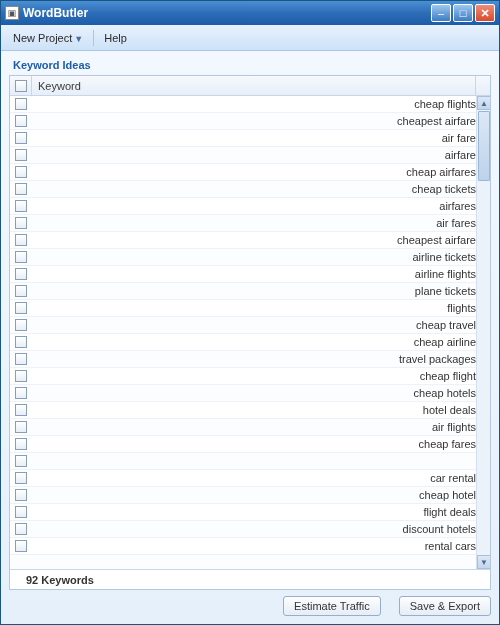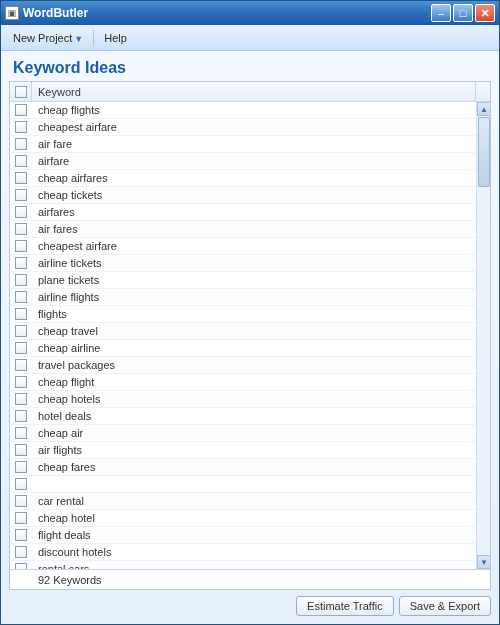--- a/index.html
+++ b/index.html
@@ -10,41 +10,41 @@
 .title-text { flex: 1; font-weight: bold; font-size: 12px; }
 .win-controls { display: flex; gap: 2px; }
 .win-btn { width: 20px; height: 18px; border: 1px solid #fff; border-radius: 2px; display:flex; align-items:center; justify-content:center; font-size: 11px; cursor: pointer; }
 .win-min, .win-max { background: linear-gradient(to bottom,#9ec8f0,#3b7cc4); color:#fff; }
 .win-close { background: linear-gradient(to bottom,#f08d7a,#d84a2a); color:#fff; font-weight:bold; }
 .menubar { height: 26px; background: linear-gradient(to bottom,#e8f1fc,#cde2f8); border-bottom: 1px solid #a8c6e8; display: flex; align-items: center; padding: 0 6px; gap: 2px; color:#2a2a2a; }
 .menu-item { padding: 2px 6px; cursor: pointer; }
 .menu-drop { font-size: 9px; margin-left: 2px; color:#4a6da0; }
 .menu-sep { width:1px; height:16px; background:#a8c6e8; margin:0 2px; }
 .content { flex: 1; background: linear-gradient(to bottom,#f2f8fe,#e6f0fb); padding: 6px 8px 8px 8px; display:flex; flex-direction:column; overflow:hidden; }
-.section-header { color: #1f5ca8; font-weight: bold; font-size: 16px; padding: 2px 4px 4px 4px; }
-.grid-wrap { flex:1; border: 1px solid #b4c8e0; background:#fff; display:flex; flex-direction:column; overflow:hidden; }
+.section-header { color: #1f5ca8; font-weight: bold; font-size: 11px; padding: 2px 4px 4px 4px; }
+.grid-wrap { flex:1; border: 1px solid #b4c8e0; background:#fff; display:flex; flex-direction:column; overflow:hidden;text-align:right; }
 .grid-header { display:flex; height:20px; border-bottom:1px solid #c8d6e8; background: linear-gradient(to bottom,#f6f9fd,#e6eef8); }
 .gh-check { width:22px; display:flex; align-items:center; justify-content:center; border-right:1px solid #c8d6e8; }
 .gh-col { flex:1; display:flex; align-items:center; padding-left:6px; color:#3a3a3a; border-right:1px solid #c8d6e8; }
 .gh-scroll { width:14px; }
 .grid-body-wrap { flex:1; display:flex; overflow:hidden; }
 .grid-body { flex:1; overflow:hidden; }
 .row { display:flex; height:17px; align-items:center; border-bottom:1px solid #eef2f8; }
 .row:nth-child(even){ background:#fcfdff; }
 .cell-check { width:22px; display:flex; align-items:center; justify-content:center; }
 .cell-kw { flex:1; padding-left:6px; color:#333; white-space:nowrap; overflow:hidden; text-overflow:ellipsis; }
 .chk { width:12px; height:12px; border:1px solid #8a9db6; background: linear-gradient(to bottom,#fff,#e8eef6); cursor:pointer; }
 .scrollbar { width:14px; background:#ecf2fa; border-left:1px solid #d4e0f0; position:relative; }
 .sb-btn { position:absolute; left:0; width:14px; height:14px; background: linear-gradient(to bottom,#dce8f6,#c4d6ec); border:1px solid #a8c0dc; display:flex; align-items:center; justify-content:center; font-size:8px; color:#4a6a94; cursor:pointer; }
 .sb-up { top:0; }
 .sb-down { bottom:0; }
 .sb-thumb { position:absolute; left:1px; width:12px; top:15px; height:70px; background: linear-gradient(to bottom,#dce8f6,#bed2ea); border:1px solid #9ab6d6; border-radius:1px; cursor:pointer; }
 .footer-row { display:flex; height:20px; align-items:center; border-top:1px solid #c8d6e8; }
-.footer-count { padding-left:28px; font-weight:normal; color:#333; }
-.button-bar { display:flex; justify-content:flex-end; gap:5px; padding-top:6px; }
+.footer-count { padding-left:16px; font-weight:bold; color:#333; }
+.button-bar { display:flex; justify-content:flex-end; gap:18px; padding-top:6px; }
 .btn { padding: 3px 10px; border:1px solid #98aec8; border-radius:3px; background: linear-gradient(to bottom,#fdfdfe,#e6edf6); color:#333; font-size:11px; cursor:pointer; }
 </style>
 </head>
 <body>
 
 <div class="window">
   <div class="titlebar">
     <div class="title-icon">▣</div>
     <div class="title-text">WordButler</div>
     <div class="win-controls">
@@ -137,32 +137,32 @@
             <div class="row">
               <div class="cell-check">
                 <div class="chk"></div>
               </div>
               <div class="cell-kw">airline tickets</div>
             </div>
             <div class="row">
               <div class="cell-check">
                 <div class="chk"></div>
               </div>
+              <div class="cell-kw">airline flights</div>
+            </div>
+            <div class="row">
+              <div class="cell-check">
+                <div class="chk"></div>
+              </div>
               <div class="cell-kw">plane tickets</div>
             </div>
             <div class="row">
               <div class="cell-check">
                 <div class="chk"></div>
               </div>
-              <div class="cell-kw">airline flights</div>
-            </div>
-            <div class="row">
-              <div class="cell-check">
-                <div class="chk"></div>
-              </div>
               <div class="cell-kw">flights</div>
             </div>
             <div class="row">
               <div class="cell-check">
                 <div class="chk"></div>
               </div>
               <div class="cell-kw">cheap travel</div>
             </div>
             <div class="row">
               <div class="cell-check">
@@ -186,26 +186,20 @@
               <div class="cell-check">
                 <div class="chk"></div>
               </div>
               <div class="cell-kw">cheap hotels</div>
             </div>
             <div class="row">
               <div class="cell-check">
                 <div class="chk"></div>
               </div>
               <div class="cell-kw">hotel deals</div>
-            </div>
-            <div class="row">
-              <div class="cell-check">
-                <div class="chk"></div>
-              </div>
-              <div class="cell-kw">cheap air</div>
             </div>
             <div class="row">
               <div class="cell-check">
                 <div class="chk"></div>
               </div>
               <div class="cell-kw">air flights</div>
             </div>
             <div class="row">
               <div class="cell-check">
                 <div class="chk"></div>

